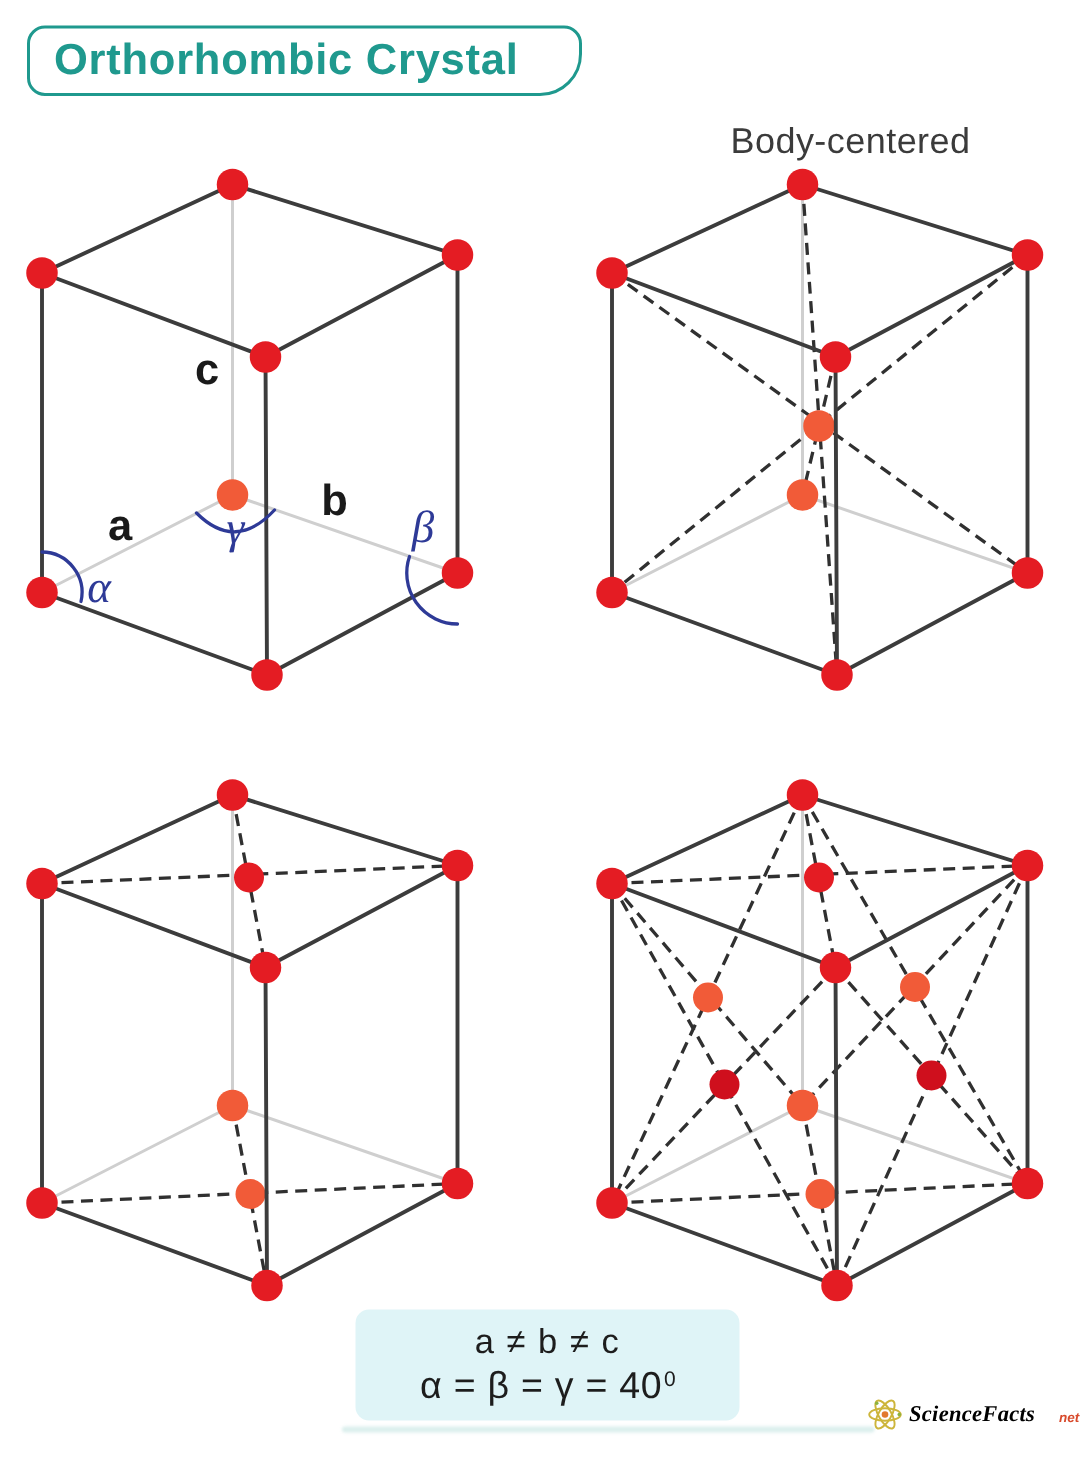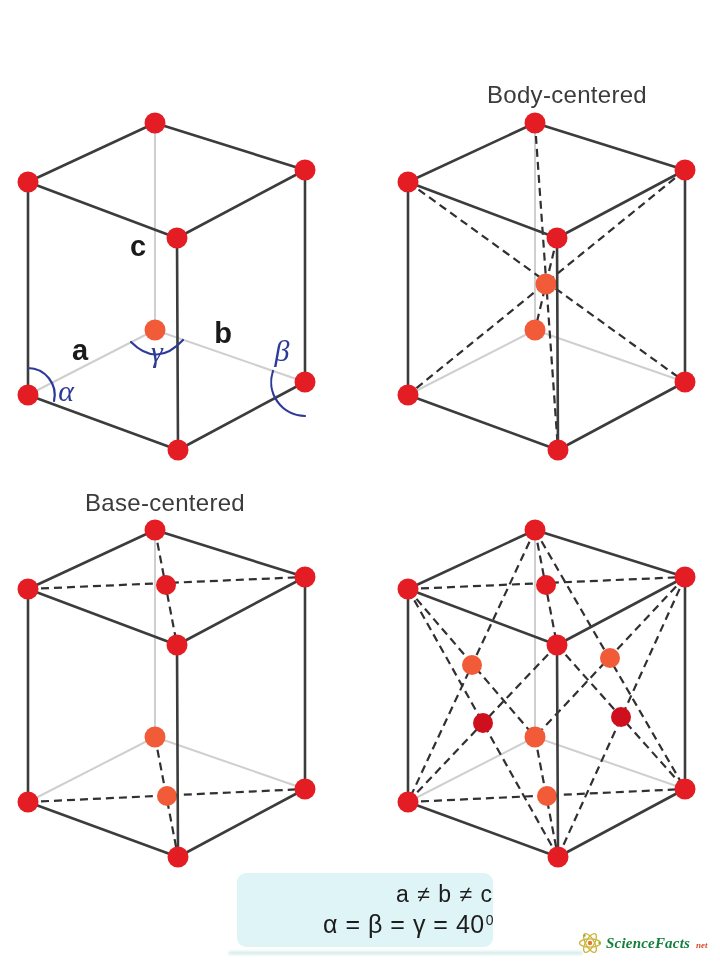--- a/index.html
+++ b/index.html
@@ -24,51 +24,53 @@
   .edge-hidden{stroke:var(--hidden,#cfcfcf);stroke-width:2;stroke-linecap:round;}
   .edge-dash{stroke:var(--dash,#303030);stroke-width:2.2;stroke-dasharray:8 5;fill:none;stroke-linecap:butt;}
   .angle-arc{stroke:var(--blue,#2e3a97);stroke-width:2.2;fill:none;stroke-linecap:round;}
   .edge-label{fill:#1a1a1a;font-family:"Liberation Sans","DejaVu Sans",sans-serif;
     font-size:29px;font-weight:600;text-anchor:middle;}
   .greek-label{fill:var(--blue,#2e3a97);font-family:"Liberation Serif","DejaVu Serif",serif;
     font-style:italic;font-size:30px;text-anchor:middle;}
   .formula-box{
     position:absolute;left:237px;top:873px;width:256px;height:74px;
     background:var(--formulaBg,#dff4f7);border-radius:9px;
-    display:flex;flex-direction:column;align-items:flex-end;justify-content:center;
+    display:flex;flex-direction:column;align-items:center;justify-content:center;
     color:#1d1d1d;
   }
   .formula-line1{font-size:23px;font-weight:500;letter-spacing:1px;}
   .formula-line2{font-size:25px;font-weight:500;letter-spacing:0.5px;margin-top:2px;}
   .formula-sup{font-size:14px;position:relative;top:-8px;left:1px;}
   .logo{
     position:absolute;left:578px;top:928px;height:30px;
     display:flex;align-items:center;gap:4px;
   }
   .logo-brand{
     font-family:"Liberation Serif","DejaVu Serif",serif;font-style:italic;font-weight:700;
-    font-size:15px;color:#15803d;letter-spacing:0.2px;
+    font-size:15px;color:#000000;letter-spacing:0.2px;
   }
   .logo-tld{
-    font-family:Liberation Serif, serif;font-style:italic;font-weight:700;
-    font-size:9px;color:#d84a2c;position:relative;top:2px;margin-left:2px;
+    font-family:Liberation Sans, sans-serif;font-style:italic;font-weight:700;
+    font-size:9px;color:#d84a2c;position:relative;top:2px;margin-left:12px;
   }
   .caption-remnant{
     position:absolute;left:228px;top:951px;width:355px;height:4px;
     background:rgba(31,153,142,0.16);filter:blur(1px);border-radius:2px;
   }
 </style>
 </head>
 <body>
 
 <div class="canvas">
 
+  <div class="title-badge">
+    <span>Orthorhombic Crystal</span>
+  </div>
 
   <div class="cell-label" style="left:402px;top:81px;">Body-centered</div>
-  <div class="cell-label" style="left:0px;top:489px;">Base-centered</div>
 
   <svg class="cell-svg" style="left:10px;top:110px;" viewBox="0 0 330 360">
       <g>
         <line x1="145" y1="13" x2="145" y2="220" class="edge-hidden"></line>
         <line x1="18" y1="285" x2="145" y2="220" class="edge-hidden"></line>
         <line x1="295" y1="272" x2="145" y2="220" class="edge-hidden"></line>
       </g>
       <g></g>
       <g>
         <circle cx="145" cy="220" r="10.5" fill="#f15b38"></circle>

